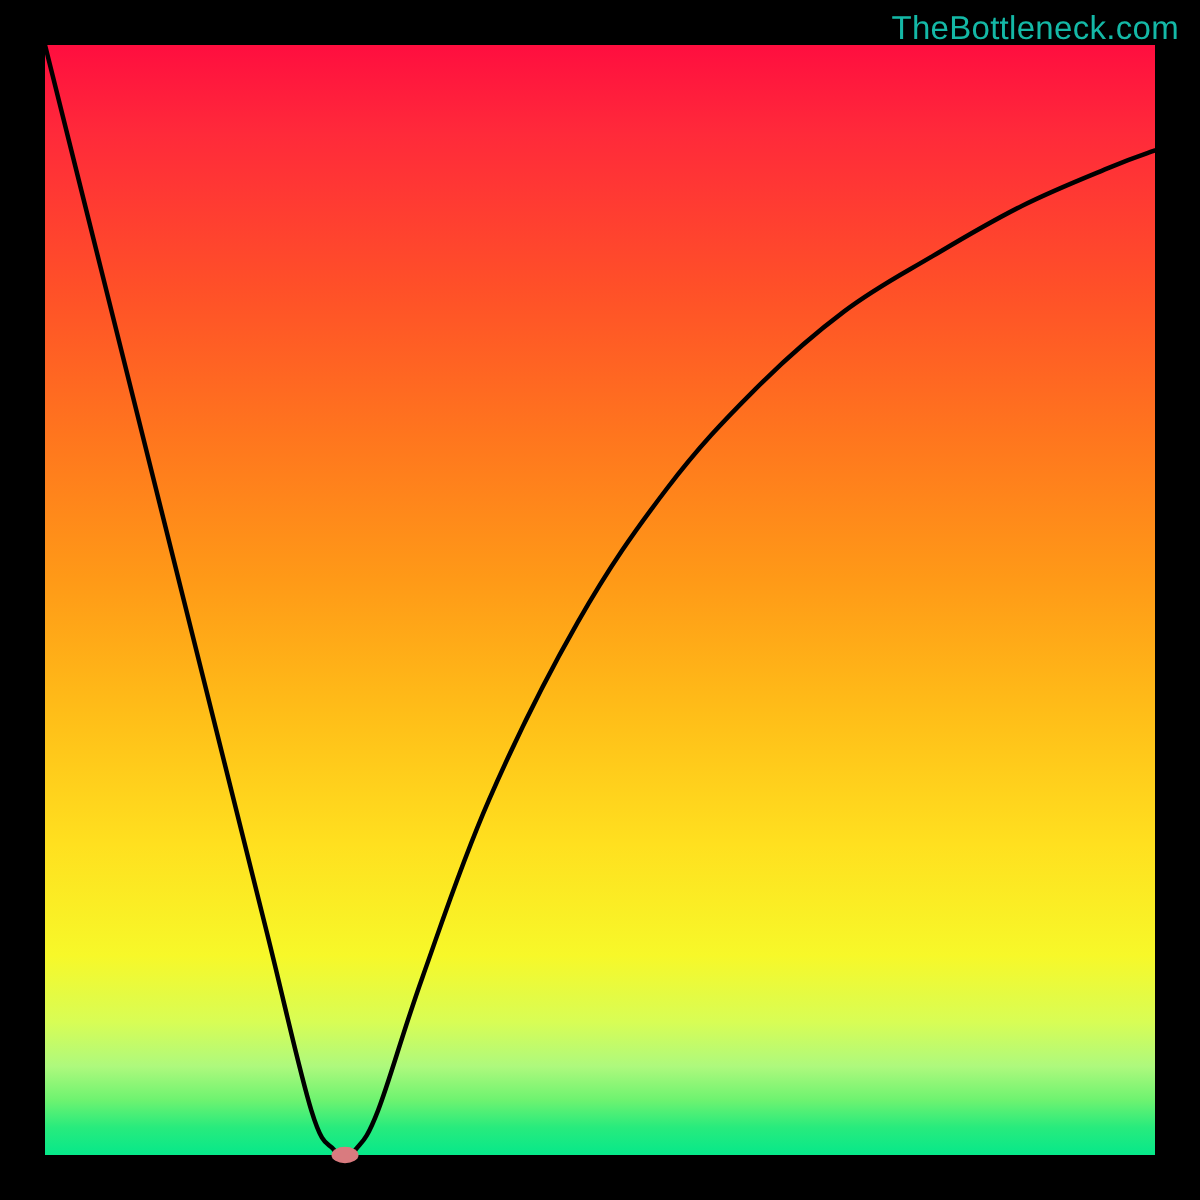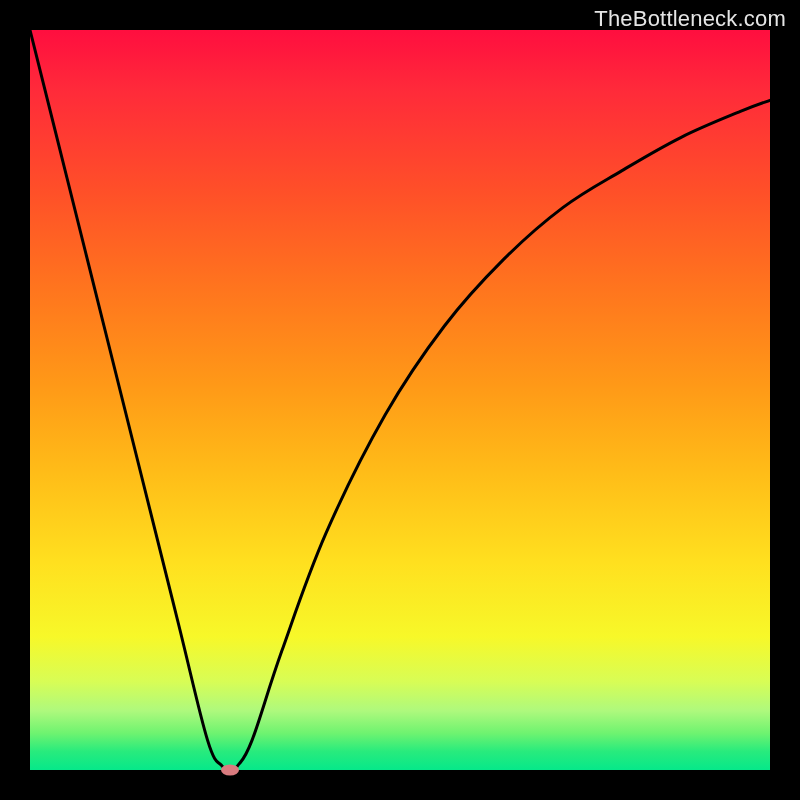--- a/index.html
+++ b/index.html
@@ -38,21 +38,21 @@
       #aef97d 92%,
       #6ff370 95%,
       #28eb7d 97.5%,
       #06e88a 100%
     );
   }
   .watermark {
     position: absolute;
     top: 6px;
     right: 14px;
-    color: #e5e5e5;
+    color: #14b8a6;
     font-size: 22px;
     font-weight: 500;
     letter-spacing: 0.2px;
     user-select: none;
   }
   svg.curve {
     position: absolute;
     left: 0;
     top: 0;
     width: 740px;

